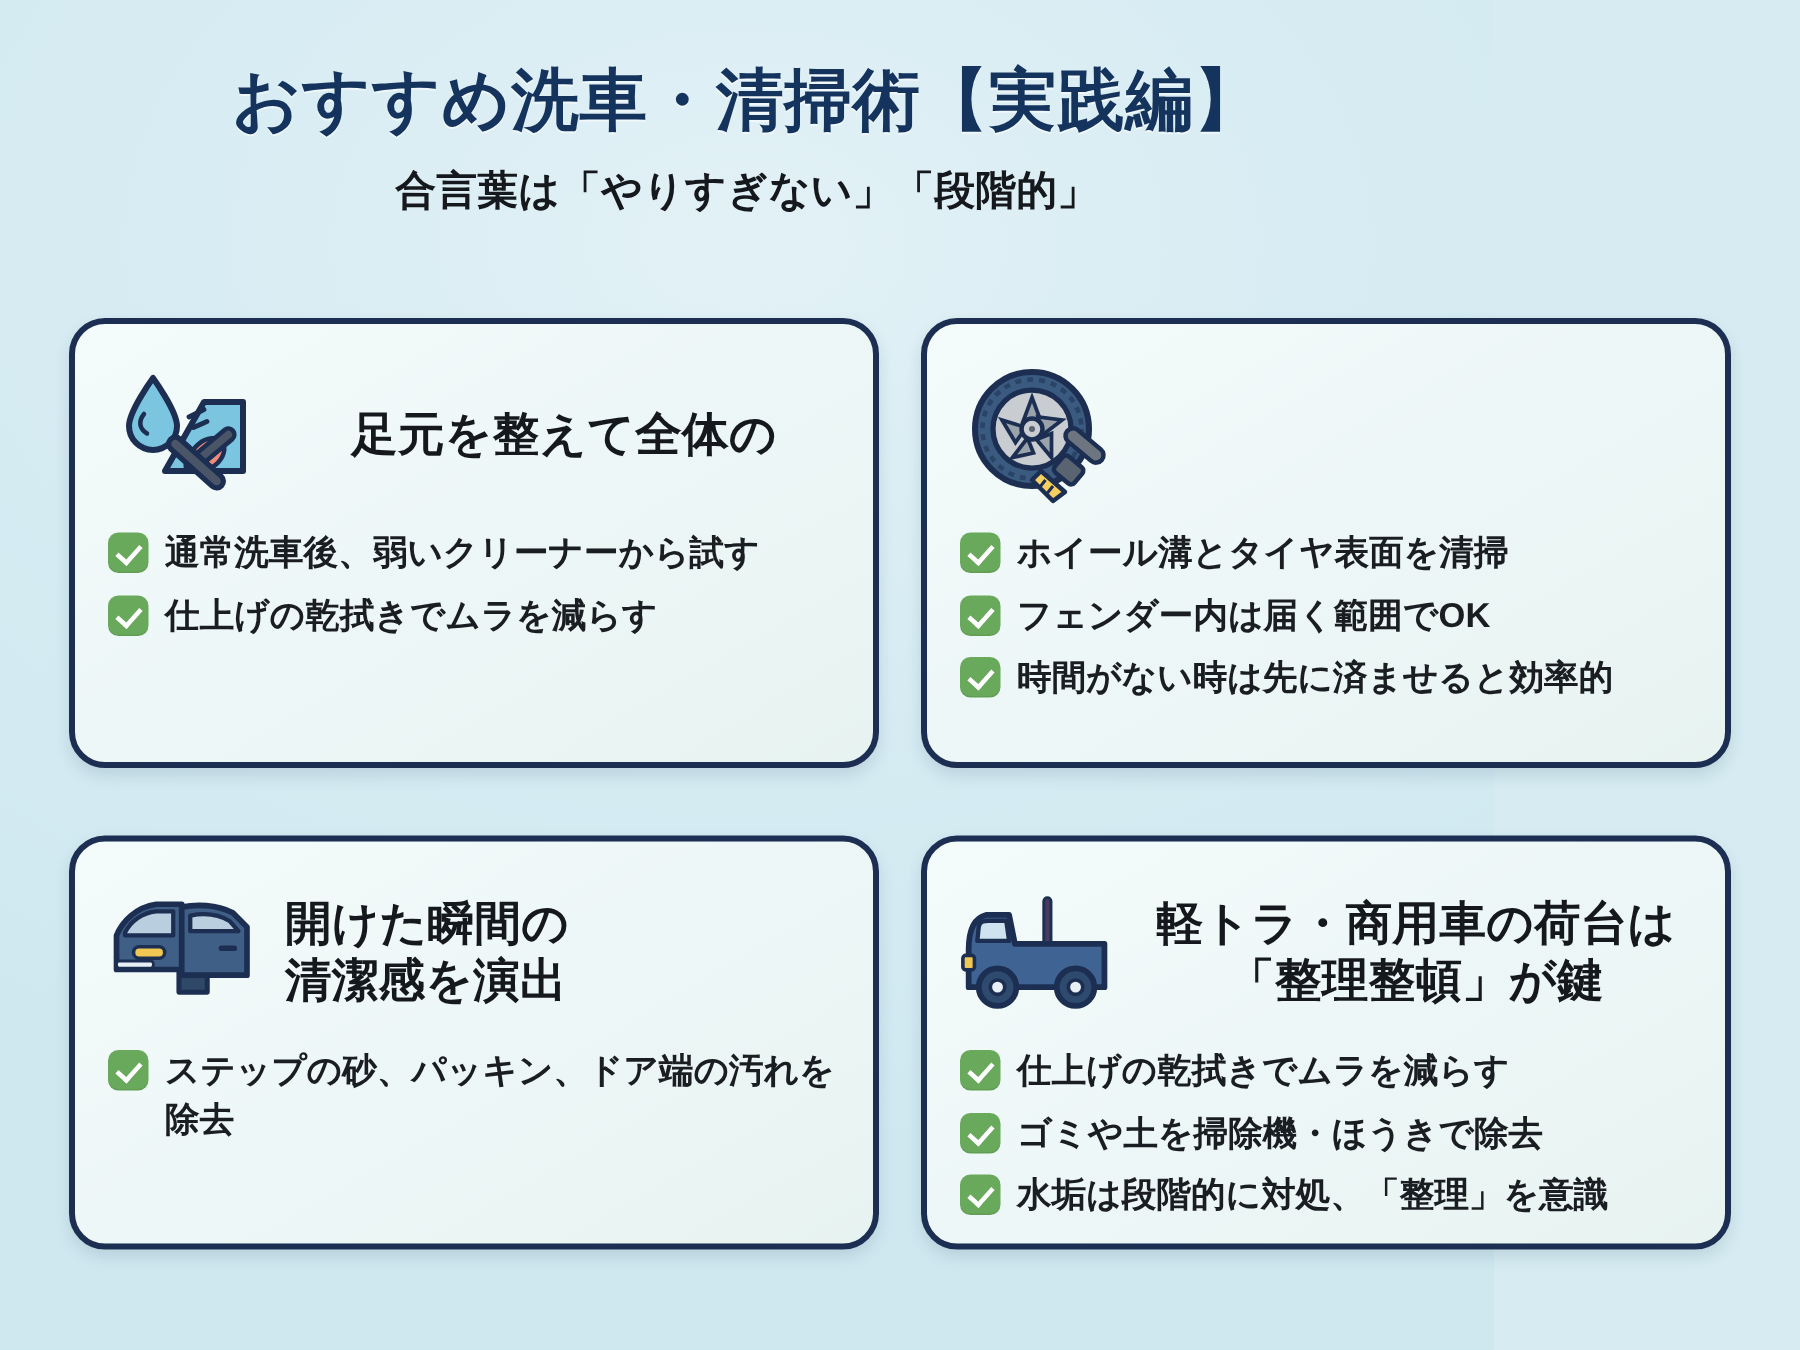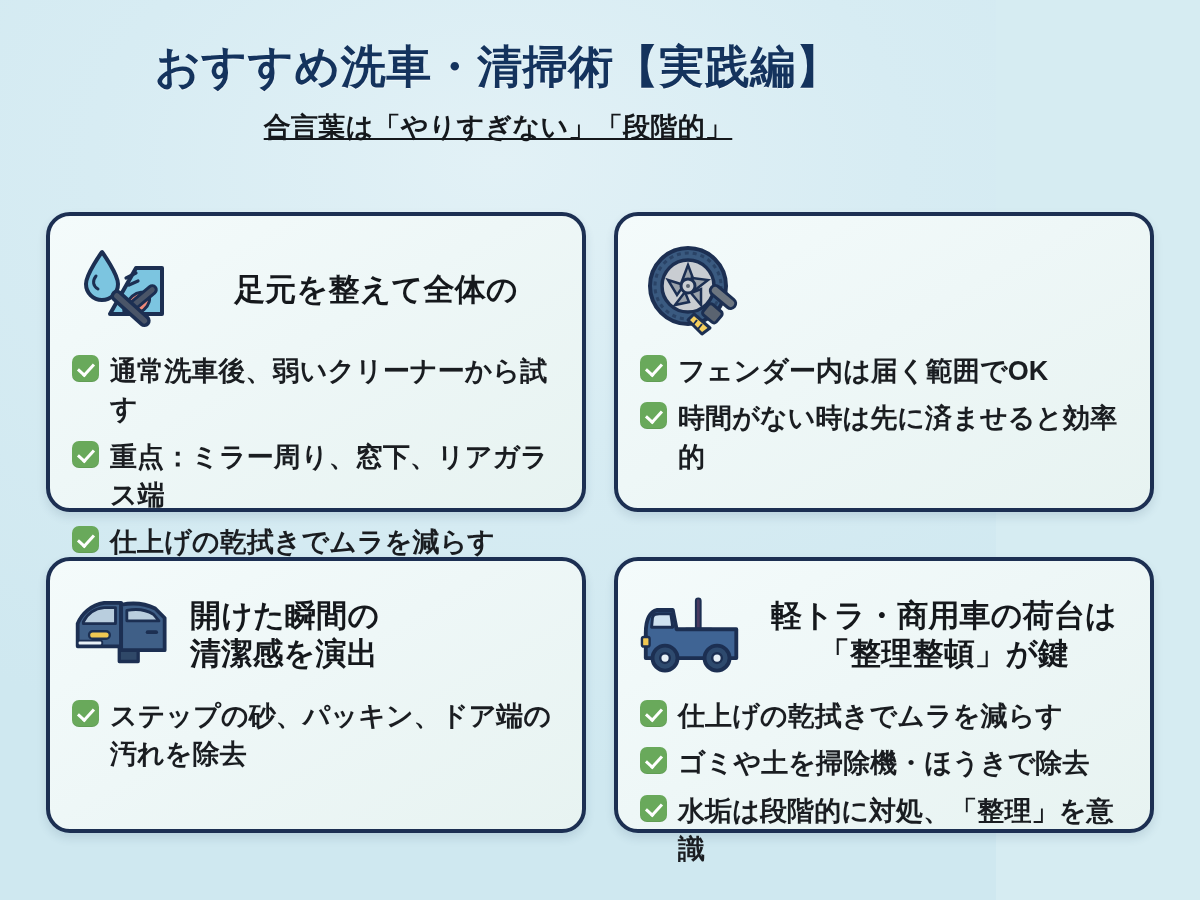--- a/index.html
+++ b/index.html
@@ -36,21 +36,20 @@
     line-height: 1.18;
     margin: 0;
     text-shadow: 0 1px 0 rgba(255,255,255,0.55);
   }
   .poster-subtitle {
     margin: 16px 0 0 0;
     font-size: 27px;
     font-weight: bold;
     color: #15181c;
     letter-spacing: 0.3px;
-    text-decoration: underline;
   }
 
   
   .card-grid {
     position: absolute;
     left: 46px;
     top: 212px;
     width: 1108px;
     display: grid;
     grid-template-columns: 540px 540px;
@@ -127,21 +126,21 @@
     position: absolute;
     left: 9px;
     top: 5px;
     width: 7px;
     height: 13px;
     border: solid #ffffff;
     border-width: 0 3.2px 3.2px 0;
     transform: rotate(42deg);
   }
   .bullet-text {
-    font-size: 27px;
+    font-size: 23px;
     font-weight: bold;
     color: #1a1d21;
     line-height: 1.42;
     letter-spacing: 0.1px;
   }
 
   
   .card.compact .bullets { gap: 7px; }
 </style>
 </head>
@@ -168,24 +167,20 @@
             <rect x="46" y="56" width="40" height="8" rx="4" transform="rotate(-40 66 60)" fill="#4a5568" stroke="#1c2f52" stroke-width="3"></rect>
             <rect x="34" y="64" width="46" height="9" rx="4.5" transform="rotate(42 57 68)" fill="#4a5568" stroke="#1c2f52" stroke-width="3.5"></rect>
           </svg>
         </span>
         <div class="card-heading center">足元を整えて全体の</div>
       </div>
       <ul class="bullets">
         <li class="bullet">
           <span class="check-badge"></span>
           <span class="bullet-text">通常洗車後、弱いクリーナーから試す</span>
-        </li>
-        <li class="bullet">
-          <span class="check-badge"></span>
-          <span class="bullet-text">重点：ミラー周り、窓下、リアガラス端</span>
         </li>
         <li class="bullet">
           <span class="check-badge"></span>
           <span class="bullet-text">仕上げの乾拭きでムラを減らす</span>
         </li>
       </ul>
     </div>
 
     <div class="card">
       <div class="card-head">
@@ -207,20 +202,24 @@
             <rect x="66" y="52" width="30" height="10" rx="5" transform="rotate(40 81 57)" fill="#6d7680" stroke="#1c2f52" stroke-width="3"></rect>
             <rect x="62" y="66" width="17" height="14" rx="3" transform="rotate(40 70 73)" fill="#5a6370" stroke="#1c2f52" stroke-width="3"></rect>
             <path d="M52 74 L68 88 L60 94 L46 80 Z" fill="#f5cf5f" stroke="#1c2f52" stroke-width="3" stroke-linejoin="round"></path>
             <path d="M55 80 L51 85 M60 84 L56 89" stroke="#1c2f52" stroke-width="2"></path>
           </svg>
         </span>
       </div>
       <ul class="bullets">
         <li class="bullet">
           <span class="check-badge"></span>
+          <span class="bullet-text">ホイール溝とタイヤ表面を清掃</span>
+        </li>
+        <li class="bullet">
+          <span class="check-badge"></span>
           <span class="bullet-text">フェンダー内は届く範囲でOK</span>
         </li>
         <li class="bullet">
           <span class="check-badge"></span>
           <span class="bullet-text">時間がない時は先に済ませると効率的</span>
         </li>
       </ul>
     </div>
 
     <div class="card compact">

